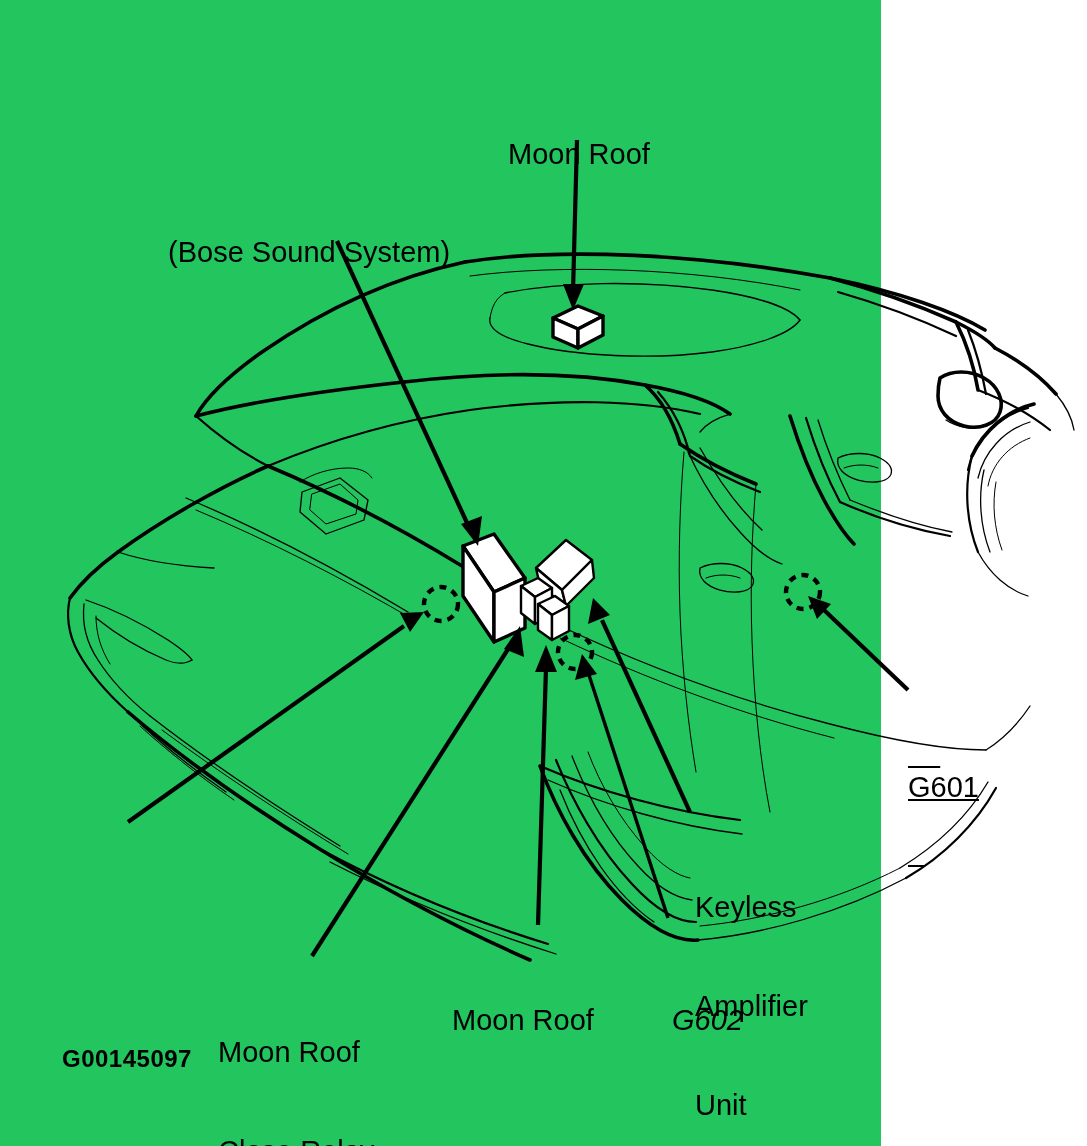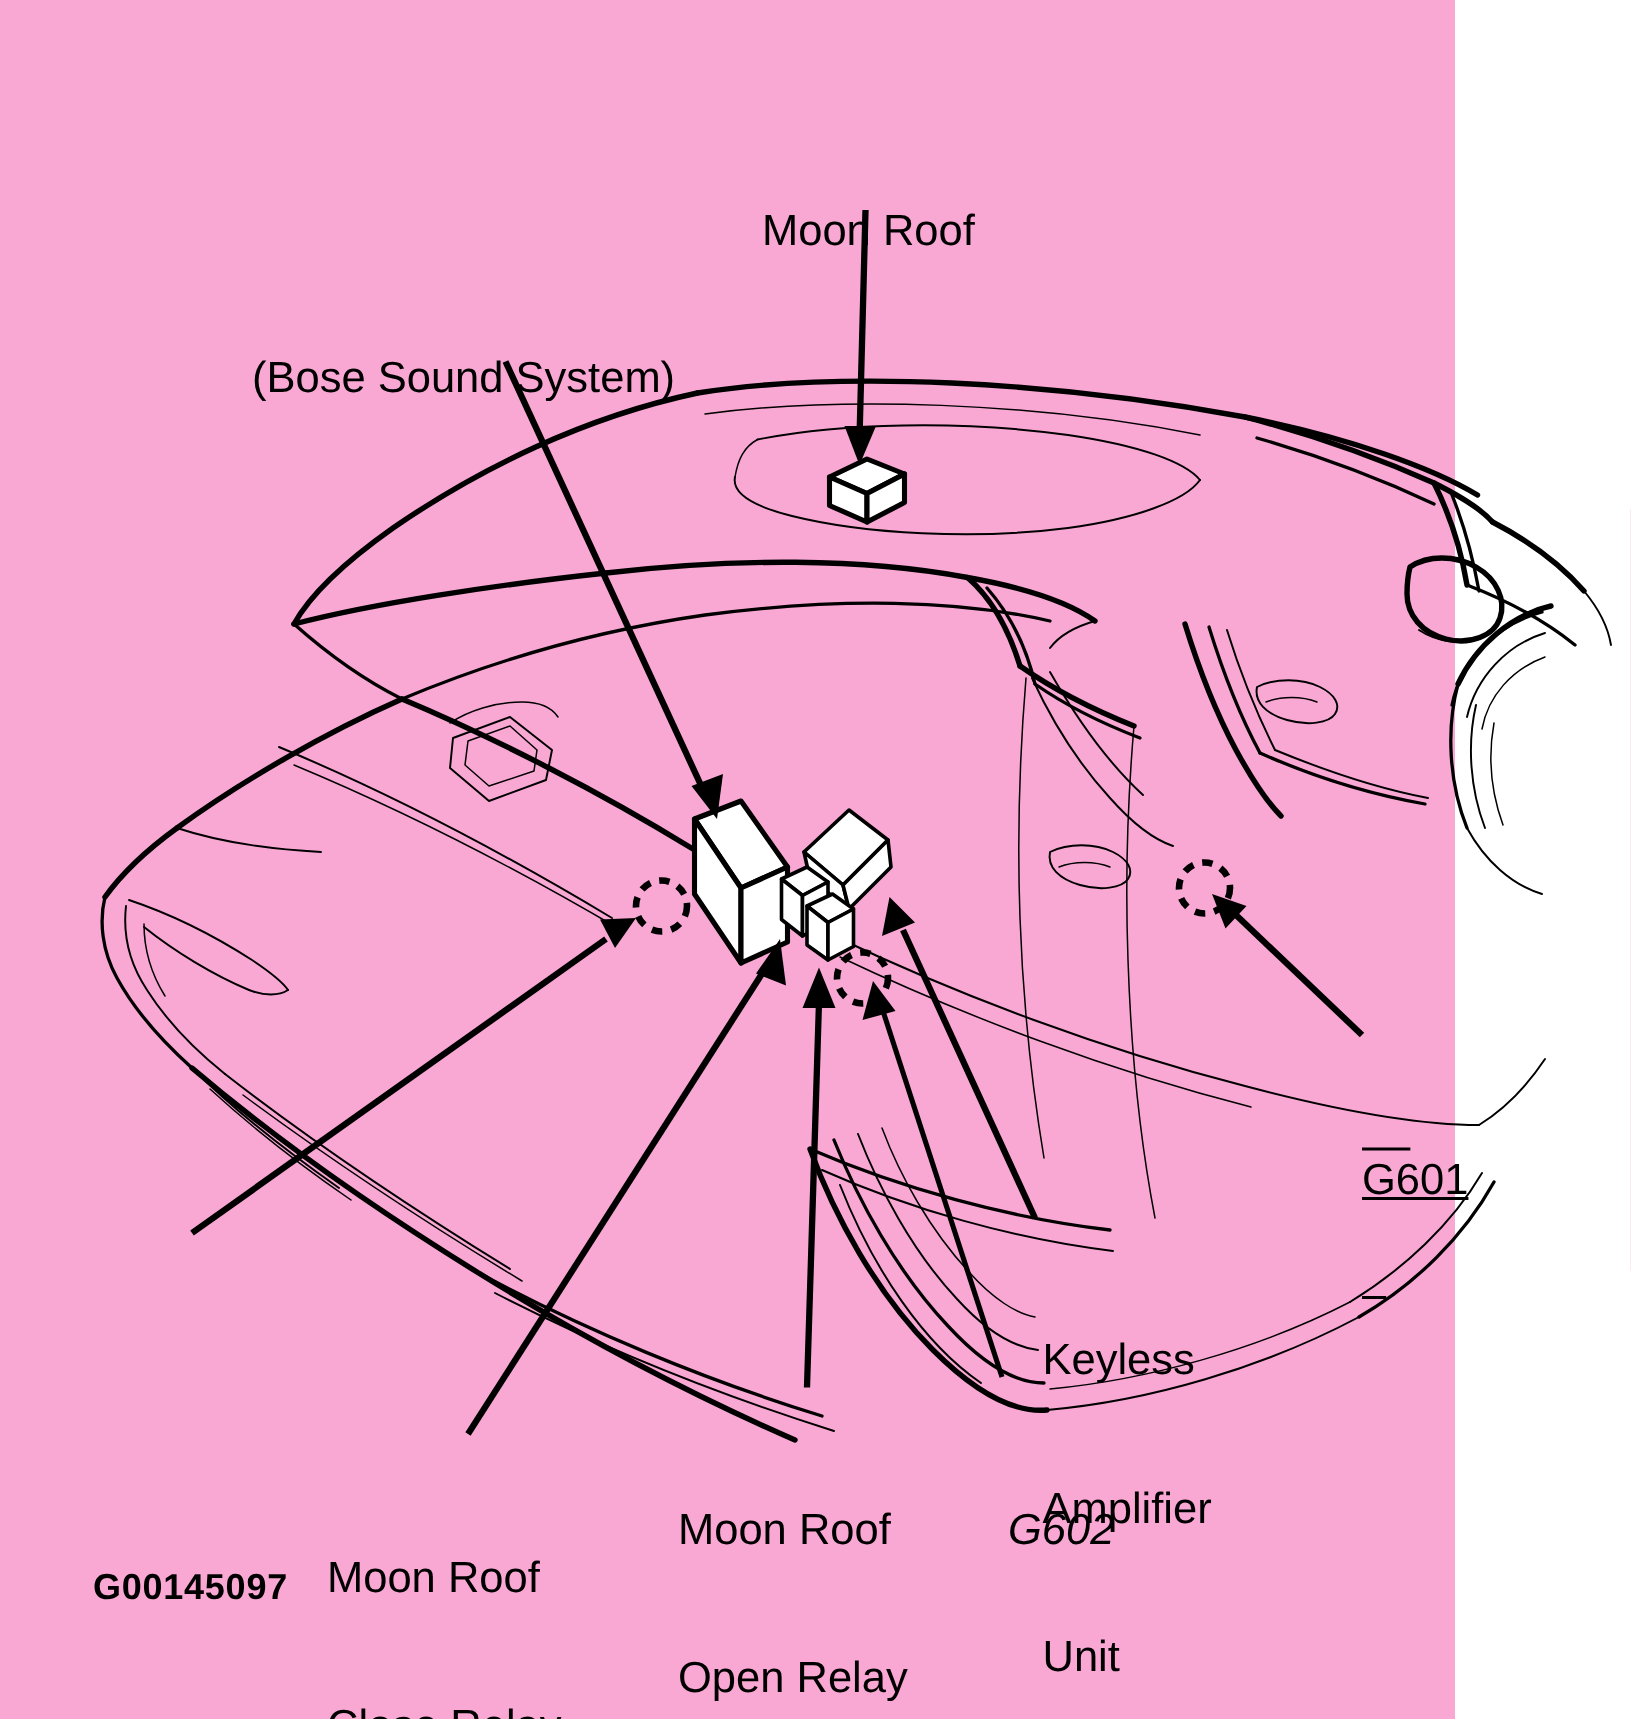--- a/index.html
+++ b/index.html
@@ -8,23 +8,23 @@
     background: #ffffff;
   }
   body {
     font-family: "Liberation Sans", sans-serif;
     width: 1087px;
     height: 1146px;
     overflow: hidden;
   }
   #diagram-root {
     position: relative;
-    width: 970px;
+    width: 881px;
     height: 1146px;
-    background: #f9a8d4;
+    background: #22c55e;
   }
   svg#scene {
     position: absolute;
     top: 0;
     left: 0;
     width: 1087px;
     height: 1146px;
   }
   .car-line {
     fill: none;
@@ -302,21 +302,20 @@
     <div>G601</div>
   </div>
 
   <div class="lbl" style="left:218px; top:970px;">
     <div>Moon Roof</div>
     <div>Close Relay</div>
   </div>
 
   <div class="lbl" style="left:452px; top:938px;">
     <div>Moon Roof</div>
-    <div>Open Relay</div>
   </div>
 
   <div class="lbl" style="left:695px; top:825px;">
     <div>Keyless</div>
     <div>Amplifier</div>
     <div>Unit</div>
   </div>
 
   <div class="lbl" style="left:672px; top:938px;font-style:italic;">
     <div>G602</div>

